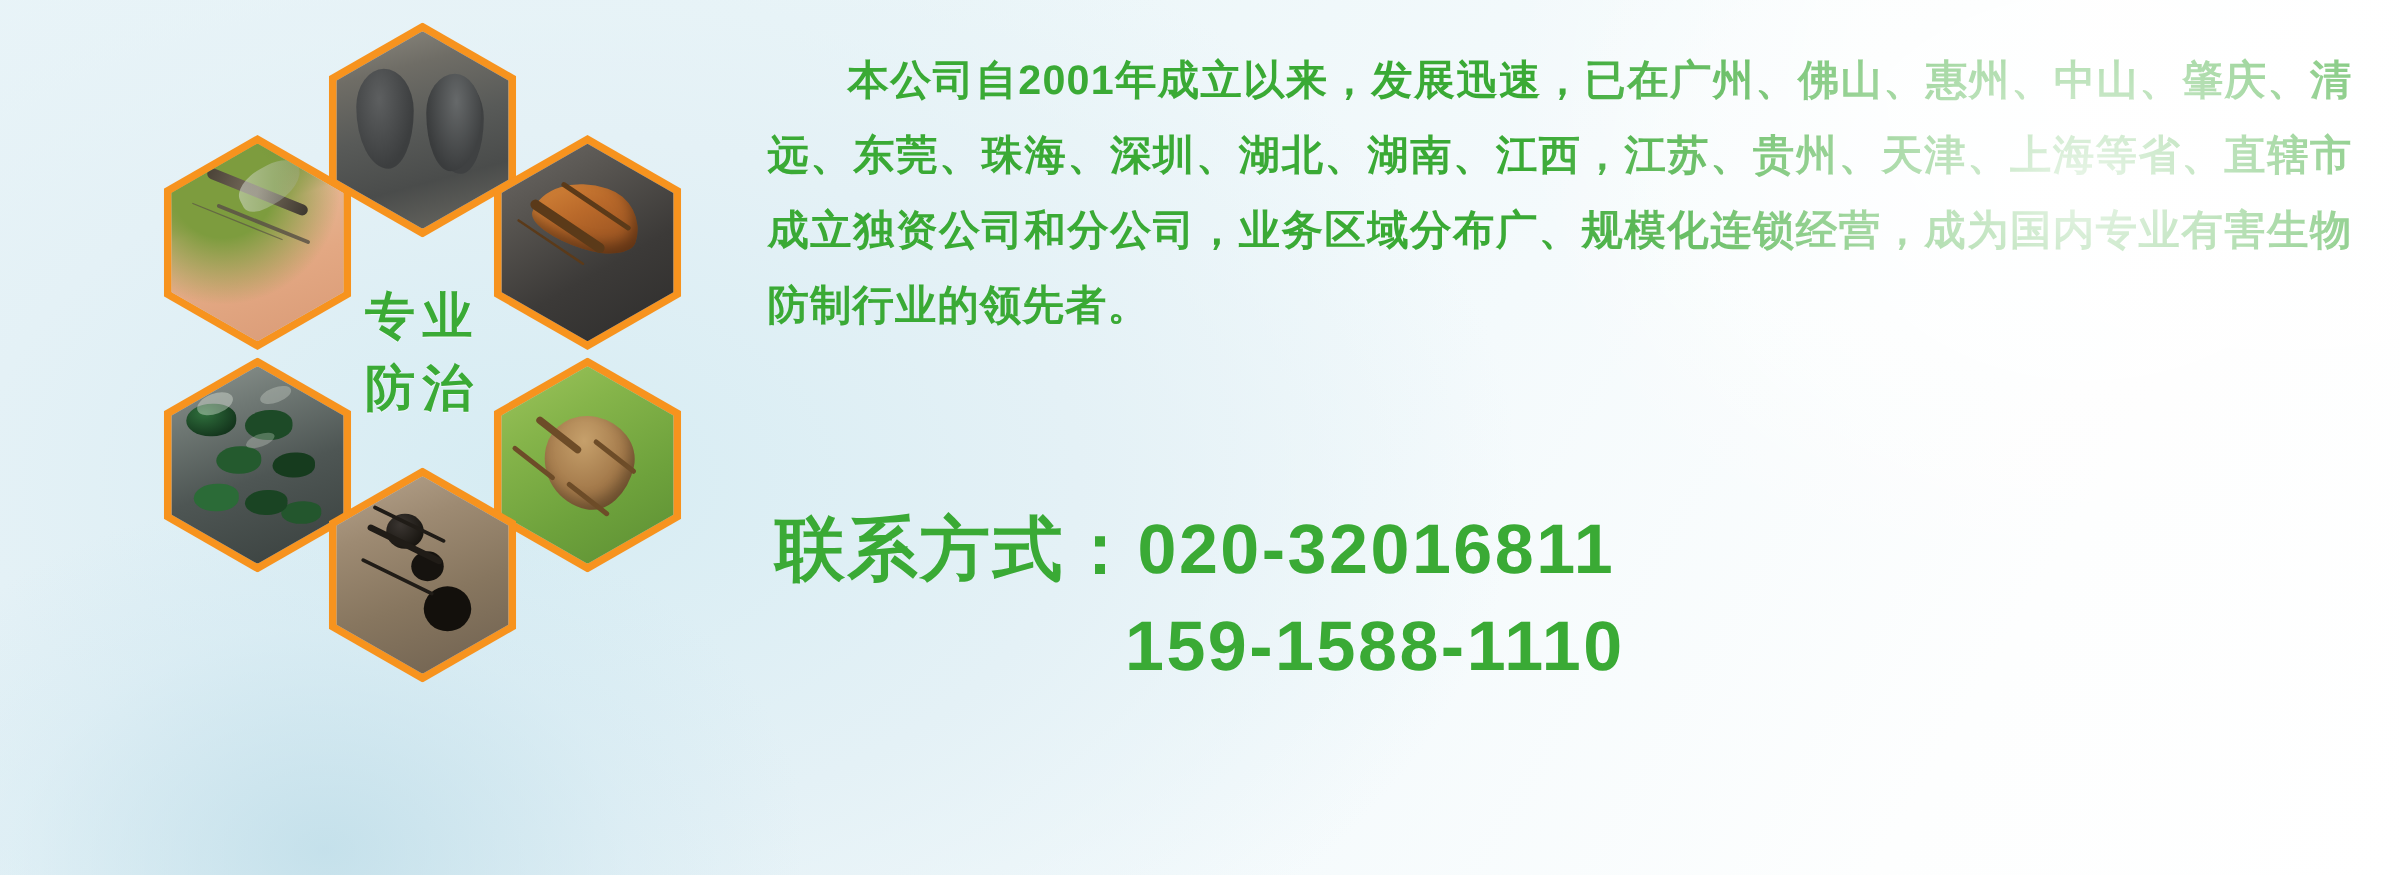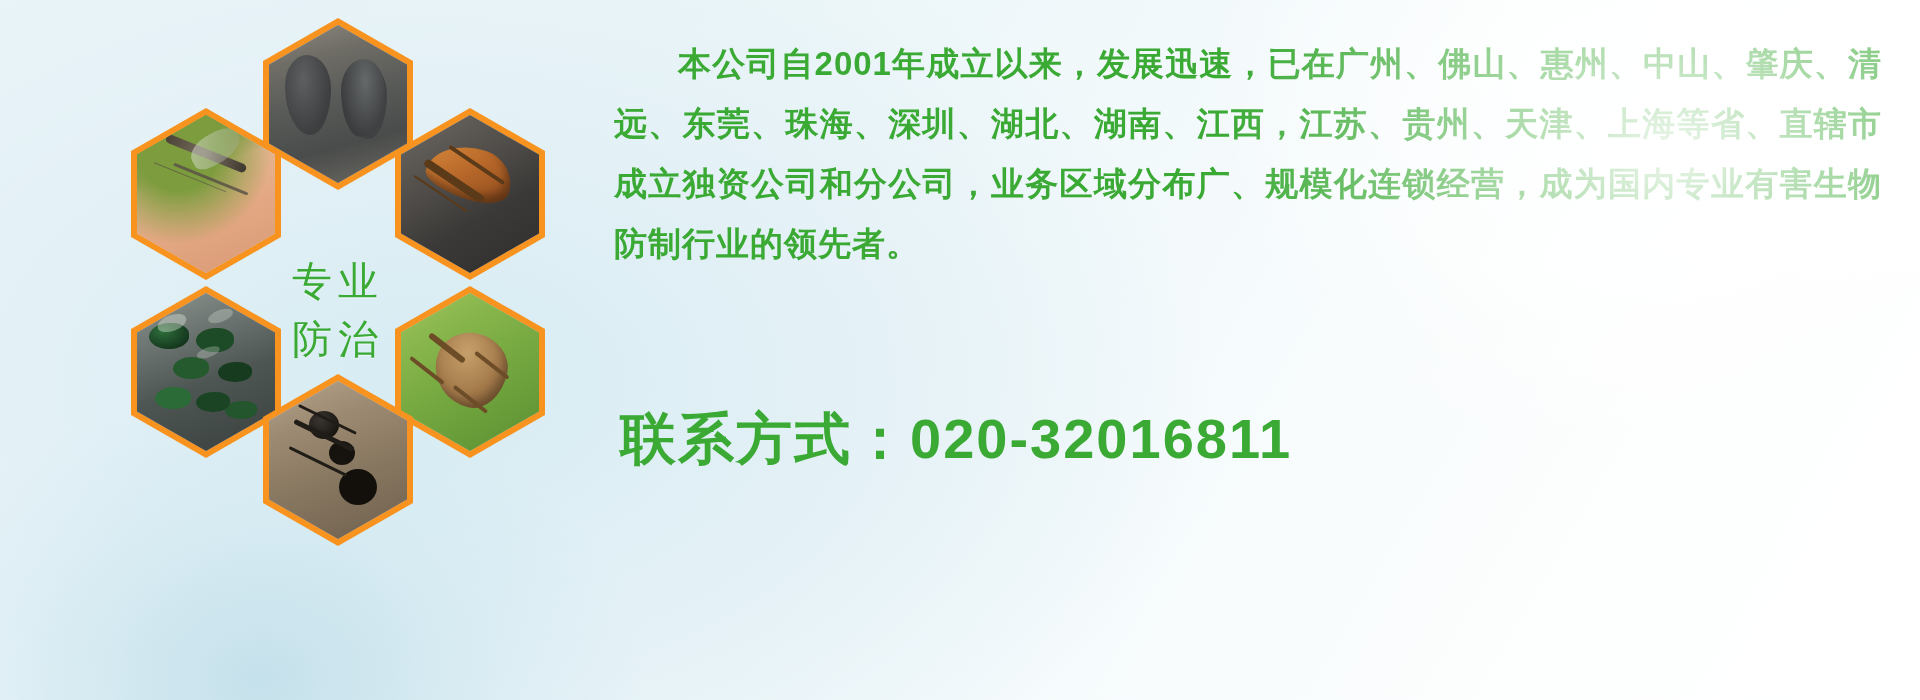--- a/index.html
+++ b/index.html
@@ -46,22 +46,22 @@
 
   
   .hex.h-top      { left:168px; top:8px; }
   .hex.h-upleft   { left:36px;  top:98px; }
   .hex.h-upright  { left:300px; top:98px; }
   .hex.h-loleft   { left:36px;  top:276px; }
   .hex.h-loright  { left:300px; top:276px; }
   .hex.h-bottom   { left:168px; top:364px; }
   .hex-label{
     position:absolute; left:168px; top:186px; width:150px; height:172px;
-    display:flex; flex-direction:column; align-items:center; justify-content:flex-end;
-    color:#3aaa35; font-weight:normal; font-size:40px; letter-spacing:6px;
+    display:flex; flex-direction:column; align-items:center; justify-content:center;
+    color:#3aaa35; font-weight:bold; font-size:40px; letter-spacing:6px;
     line-height:1.45; text-shadow:0 1px 0 rgba(255,255,255,.6);
   }
 
   
   .art.mosquito{
     background:
       radial-gradient(circle at 30% 22%, #7d9c3e 0 26%, rgba(125,156,62,0) 60%),
       linear-gradient(160deg,#7fa23f 0%,#6f9238 18%,#e7b592 38%,#e3a883 62%,#d99a76 100%);
   }
   .art.mosquito:before{
@@ -232,15 +232,16 @@
       <span>防治</span>
     </div>
   </div>
 
   <div class="copy">
     <p>本公司自2001年成立以来，发展迅速，已在广州、佛山、惠州、中山、肇庆、清远、东莞、珠海、深圳、湖北、湖南、江西，江苏、贵州、天津、上海等省、直辖市成立独资公司和分公司，业务区域分布广、规模化连锁经营，成为国内专业有害生物防制行业的领先者。</p>
   </div>
 
   <div class="contact">
     <div class="line first">联系方式：020-32016811</div>
+    <div class="line second">159-1588-1110</div>
   </div>
 
 </div>
 
 </body></html>

